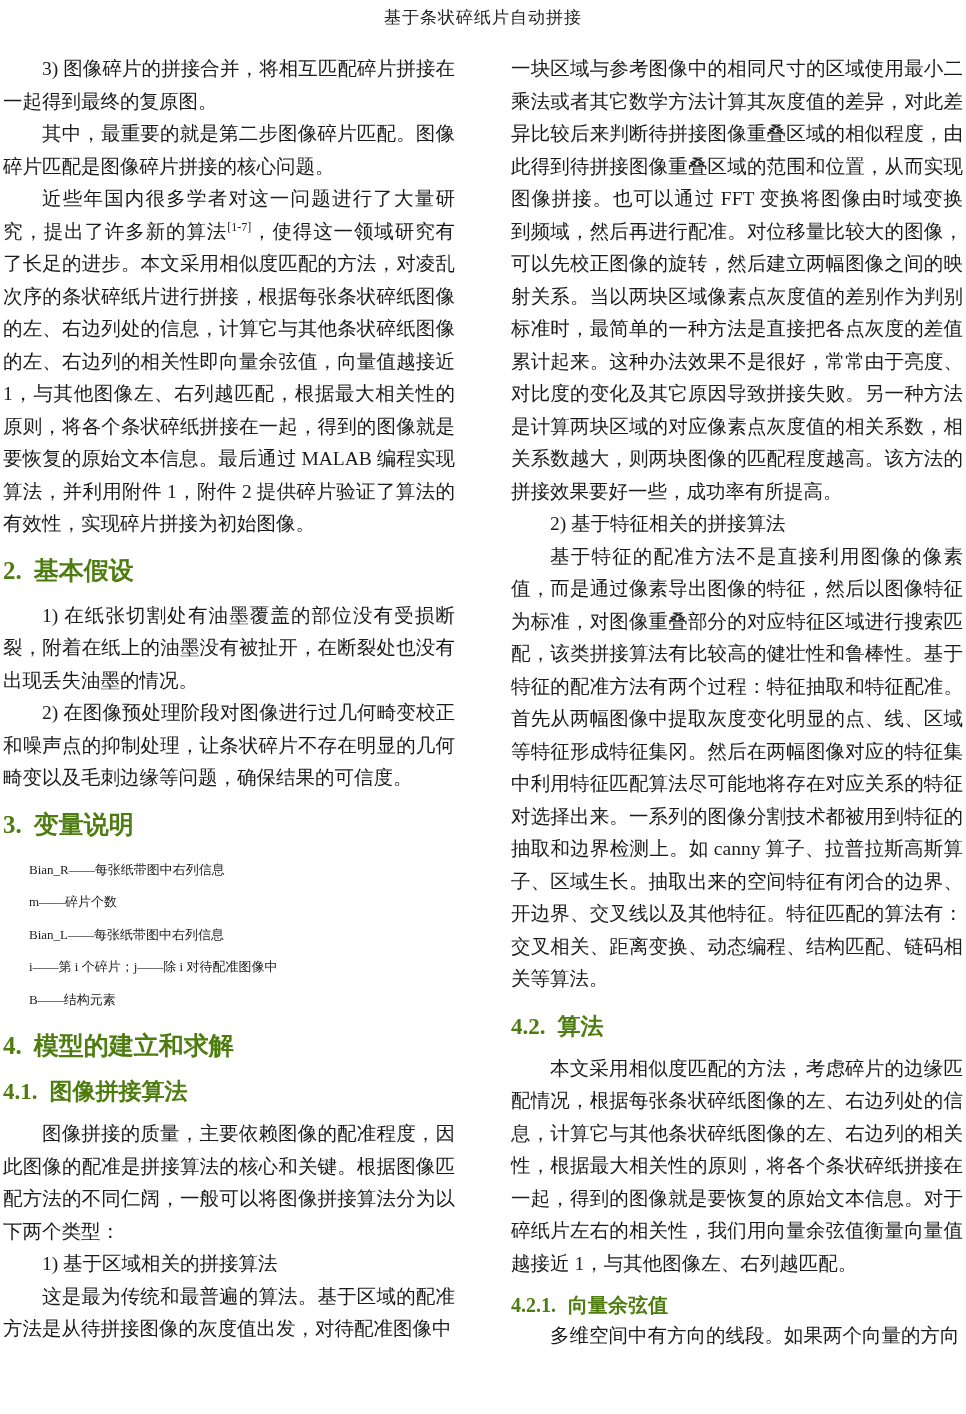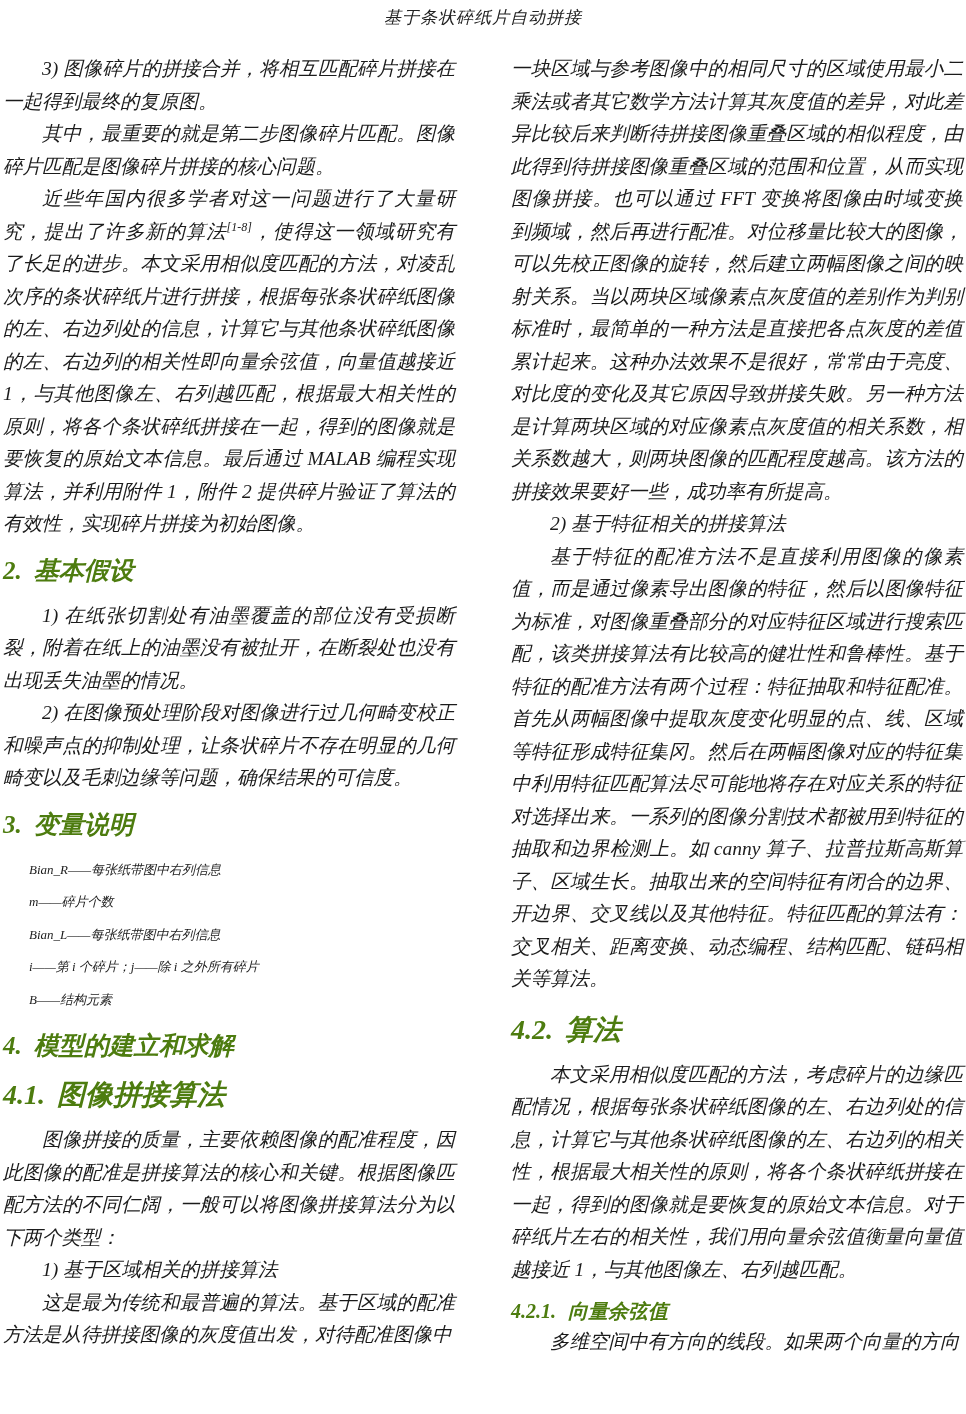--- a/index.html
+++ b/index.html
@@ -5,21 +5,20 @@
   html, body { margin: 0; padding: 0; background: #ffffff; }
   .page {
     position: relative;
     width: 966px;
     height: 1360px;
     background: #ffffff;
     overflow: hidden;
     font-family: "Liberation Serif", "DejaVu Serif", serif;
     color: #1b1b1b;
     box-sizing: border-box;
-    font-style: italic;
   }
   .header { text-align: center; padding-top: 6px; }
   .header .title {
     font-size: 17px;
     letter-spacing: 1px;
     color: #222;
   }
   .columns {
     display: flex;
     gap: 56px;
@@ -34,21 +33,21 @@
     margin: 0;
   }
   .indent { text-indent: 2em; }
   sup.ref { font-size: 12px; line-height: 0; }
   .h-sec, .h-sub, .h-subsub {
     margin: 14px 0 14px 0;
     font-weight: bold;
     color: #4d7c0f;
   }
   .h-sec { font-size: 25px; line-height: 30px; }
-  .h-sub { font-size: 28px; line-height: 35px; margin: 16px 0 12px 0; }
+  .h-sub { font-size: 23px; line-height: 28px; margin: 16px 0 12px 0; }
   .h-subsub { font-size: 20px; line-height: 26px; margin: 12px 0 2px 0; }
   .h-num { font-family: "Liberation Serif", "DejaVu Serif", serif; margin-right: 12px; }
   .h-cn  { font-family: "Liberation Sans", "DejaVu Sans", sans-serif; }
   .var-line {
     font-size: 13px;
     line-height: 32.5px;
     margin: 0;
     padding-left: 2em;
   }
   .footer-rule {
@@ -75,34 +74,34 @@
 
   <div class="header">
     <div class="title">基于条状碎纸片自动拼接</div>
   </div>
 
   <div class="columns">
 
     <div class="col">
       <p class="body indent">3)  图像碎片的拼接合并，将相互匹配碎片拼接在一起得到最终的复原图。</p>
       <p class="body indent">其中，最重要的就是第二步图像碎片匹配。图像碎片匹配是图像碎片拼接的核心问题。</p>
-      <p class="body indent"><span>近些年国内很多学者对这一问题进行了大量研究，提出了许多新的算法</span><sup class="ref">[1-8]</sup><span>，使得这一领域研究有了长足的进步。本文采用相似度匹配的方法，对凌乱次序的条状碎纸片进行拼接，根据每张条状碎纸图像的左、右边列处的信息，计算它与其他条状碎纸图像的左、右边列的相关性即向量余弦值，向量值越接近 1，与其他图像左、右列越匹配，根据最大相关性的原则，将各个条状碎纸拼接在一起，得到的图像就是要恢复的原始文本信息。最后通过 MALAB 编程实现算法，并利用附件 1，附件 2 提供碎片验证了算法的有效性，实现碎片拼接为初始图像。</span></p>
+      <p class="body indent"><span>近些年国内很多学者对这一问题进行了大量研究，提出了许多新的算法</span><sup class="ref">[1-7]</sup><span>，使得这一领域研究有了长足的进步。本文采用相似度匹配的方法，对凌乱次序的条状碎纸片进行拼接，根据每张条状碎纸图像的左、右边列处的信息，计算它与其他条状碎纸图像的左、右边列的相关性即向量余弦值，向量值越接近 1，与其他图像左、右列越匹配，根据最大相关性的原则，将各个条状碎纸拼接在一起，得到的图像就是要恢复的原始文本信息。最后通过 MALAB 编程实现算法，并利用附件 1，附件 2 提供碎片验证了算法的有效性，实现碎片拼接为初始图像。</span></p>
 
       <h2 class="h-sec"><span class="h-num">2.</span><span class="h-cn">基本假设</span></h2>
 
       <p class="body indent">1)  在纸张切割处有油墨覆盖的部位没有受损断裂，附着在纸上的油墨没有被扯开，在断裂处也没有出现丢失油墨的情况。</p>
       <p class="body indent">2)  在图像预处理阶段对图像进行过几何畸变校正和噪声点的抑制处理，让条状碎片不存在明显的几何畸变以及毛刺边缘等问题，确保结果的可信度。</p>
 
       <h2 class="h-sec"><span class="h-num">3.</span><span class="h-cn">变量说明</span></h2>
 
       <div>
         <p class="var-line">Bian_R——每张纸带图中右列信息</p>
         <p class="var-line">m——碎片个数</p>
         <p class="var-line">Bian_L——每张纸带图中右列信息</p>
-        <p class="var-line">i——第 i 个碎片；j——除 i 之外所有碎片</p>
+        <p class="var-line">i——第 i 个碎片；j——除 i 对待配准图像中</p>
         <p class="var-line">B——结构元素</p>
       </div>
 
       <h2 class="h-sec"><span class="h-num">4.</span><span class="h-cn">模型的建立和求解</span></h2>
 
       <h3 class="h-sub"><span class="h-num">4.1.</span><span class="h-cn">图像拼接算法</span></h3>
 
       <p class="body indent">图像拼接的质量，主要依赖图像的配准程度，因此图像的配准是拼接算法的核心和关键。根据图像匹配方法的不同仁阔，一般可以将图像拼接算法分为以下两个类型：</p>
       <p class="body indent">1)  基于区域相关的拼接算法</p>
       <p class="body indent">这是最为传统和最普遍的算法。基于区域的配准方法是从待拼接图像的灰度值出发，对待配准图像中</p>

